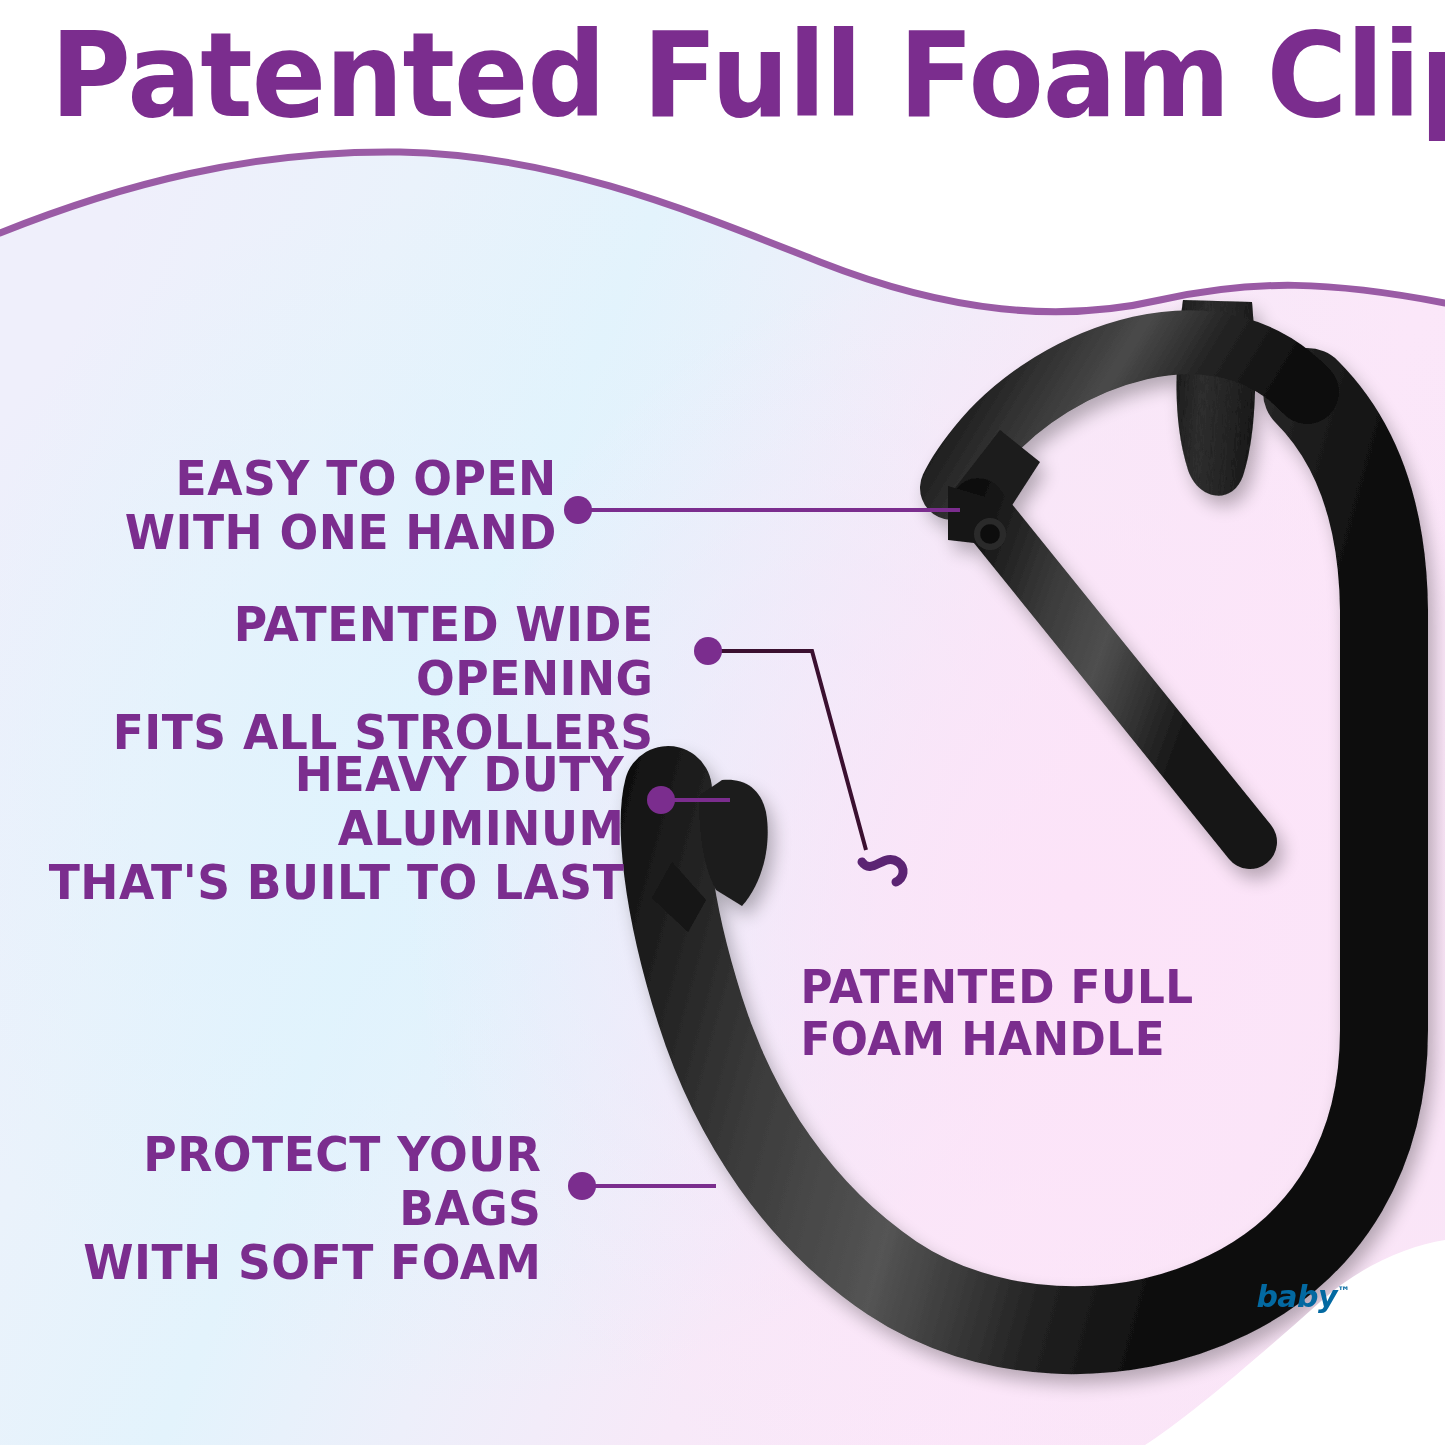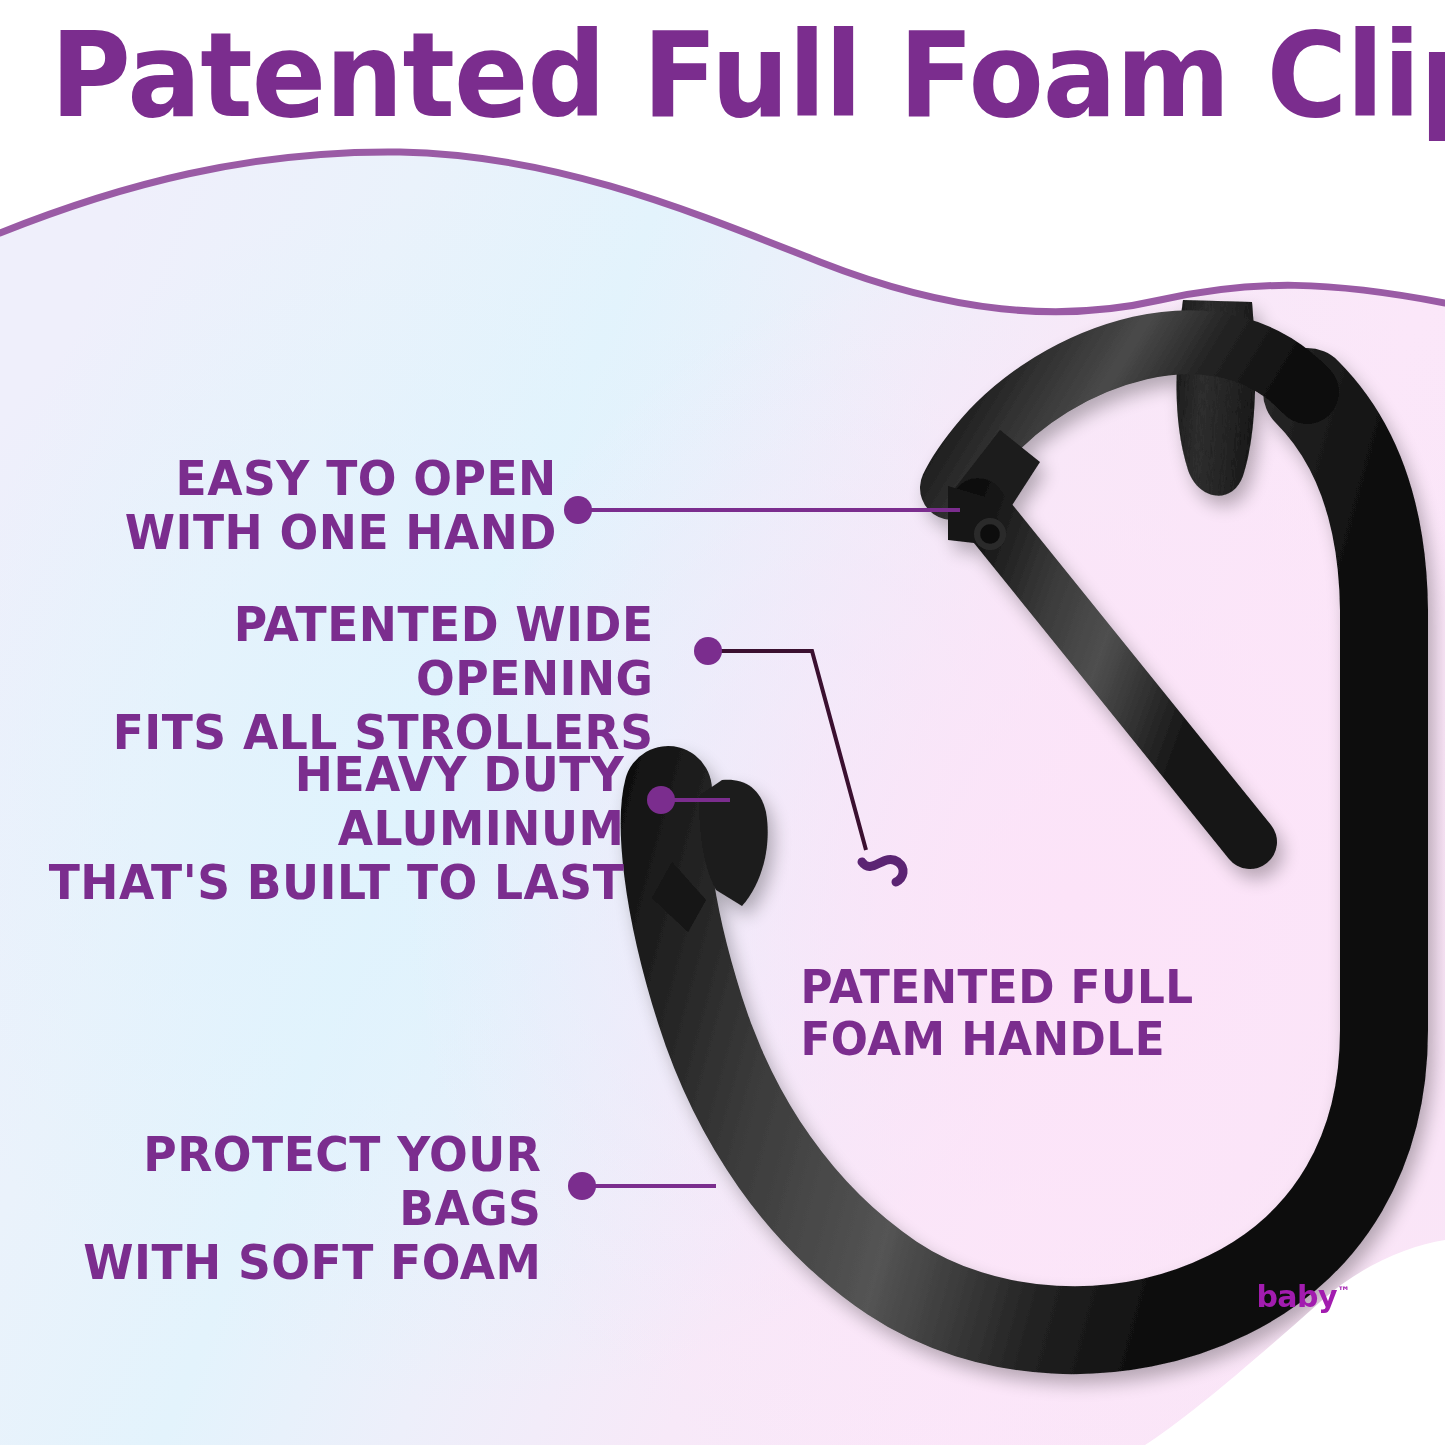--- a/index.html
+++ b/index.html
@@ -86,21 +86,22 @@
     -webkit-text-stroke:5px #6B2C86;
     paint-order:stroke fill;
     text-shadow:0 2px 0 rgba(255,255,255,.6);
   }
   #logo-sub{
     margin-top:-4px;
     font-family:"DejaVu Sans", sans-serif;
     font-weight:700;
     font-size:30px;
     letter-spacing:-0.5px;
-    color:#a21caf;
+    color:#0369a1;
+    font-style:italic;
   }
   #logo-sub sup{ font-size:13px; vertical-align:super; }
 </style>
 </head>
 <body>
 
 <div id="stage">
 
   <svg id="bg-wave" viewBox="0 0 1445 1445" preserveAspectRatio="none">
     <defs>

